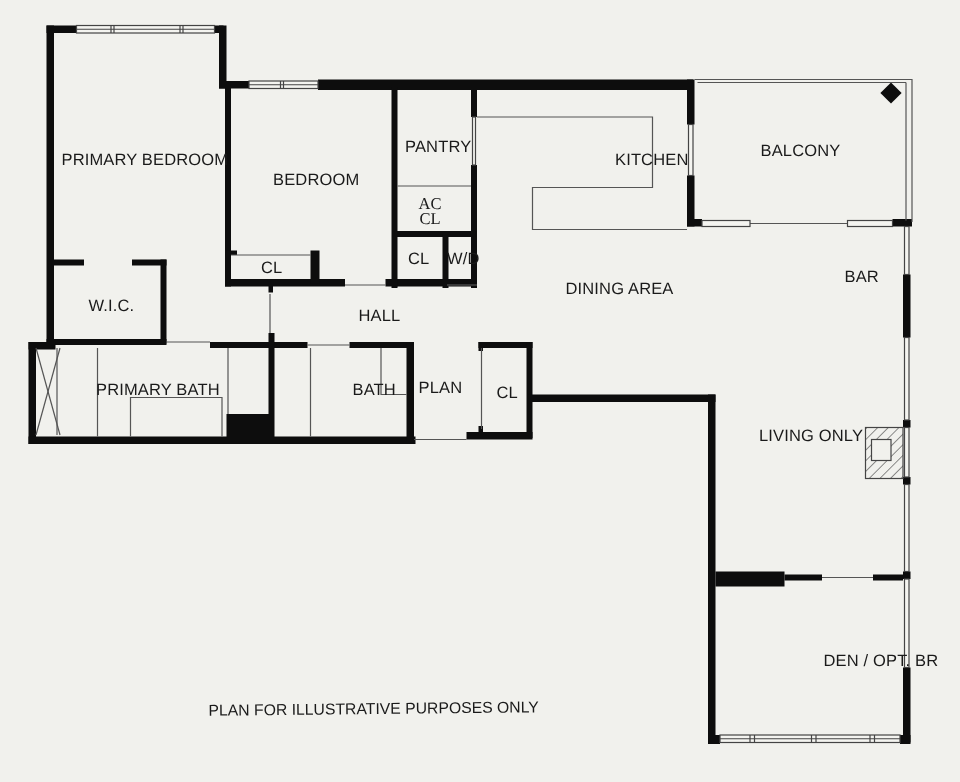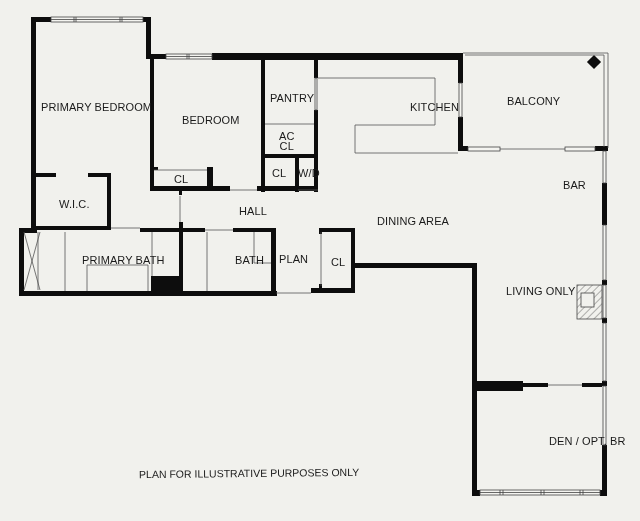--- a/index.html
+++ b/index.html
@@ -12,21 +12,21 @@
     .plan svg { position: absolute; left: 0; top: 0; }
     .label {
       position: absolute;
       font-size: 11px;
       color: #1a1a1a;
       white-space: nowrap;
       letter-spacing: 0.1px;
       line-height: 11px;
       text-align: center;
     }
-    .label.stack { white-space: pre-line; line-height: 10px; }
+    .label.stack { white-space: pre-line; line-height: 10px; font-family: Liberation Serif, serif; }
     .disclaimer {
       position: absolute;
       left: 139px; top: 467px;
       font-size: 10.5px;
       color: #1a1a1a;
       white-space: nowrap;
       transform: rotate(-0.6deg);
     }
   </style>
 </head>
@@ -195,23 +195,23 @@
   <div class="label" style="left:270px;top:93px;">PANTRY</div>
   <div class="label stack" style="left:279px;top:131px;">AC
 CL</div>
   <div class="label" style="left:363px;top:102px;margin-left:47px;">KITCHEN</div>
   <div class="label" style="left:507px;top:96px;">BALCONY</div>
   <div class="label" style="left:174px;top:174px;">CL</div>
   <div class="label" style="left:272px;top:168px;">CL</div>
   <div class="label" style="left:298px;top:168px;">W/D</div>
   <div class="label" style="left:59px;top:199px;">W.I.C.</div>
   <div class="label" style="left:239px;top:206px;">HALL</div>
-  <div class="label" style="left:377px;top:216px;">DINING AREA</div>
+  <div class="label" style="left:377px;top:188px;">DINING AREA</div>
   <div class="label" style="left:563px;top:180px;">BAR</div>
-  <div class="label" style="left:64px;top:255px;margin-left:18px;">PRIMARY BATH</div>
+  <div class="label" style="left:64px;top:255px;">PRIMARY BATH</div>
   <div class="label" style="left:216px;top:255px;padding-left:19px;">BATH</div>
   <div class="label" style="left:279px;top:254px;">PLAN</div>
   <div class="label" style="left:331px;top:257px;">CL</div>
   <div class="label" style="left:506px;top:286px;">LIVING ONLY</div>
   <div class="label" style="left:509px;top:436px;margin-left:40px;">DEN / OPT. BR</div>
 
   <div class="disclaimer">PLAN FOR ILLUSTRATIVE PURPOSES ONLY</div>
 </div>
 
 </body></html>

